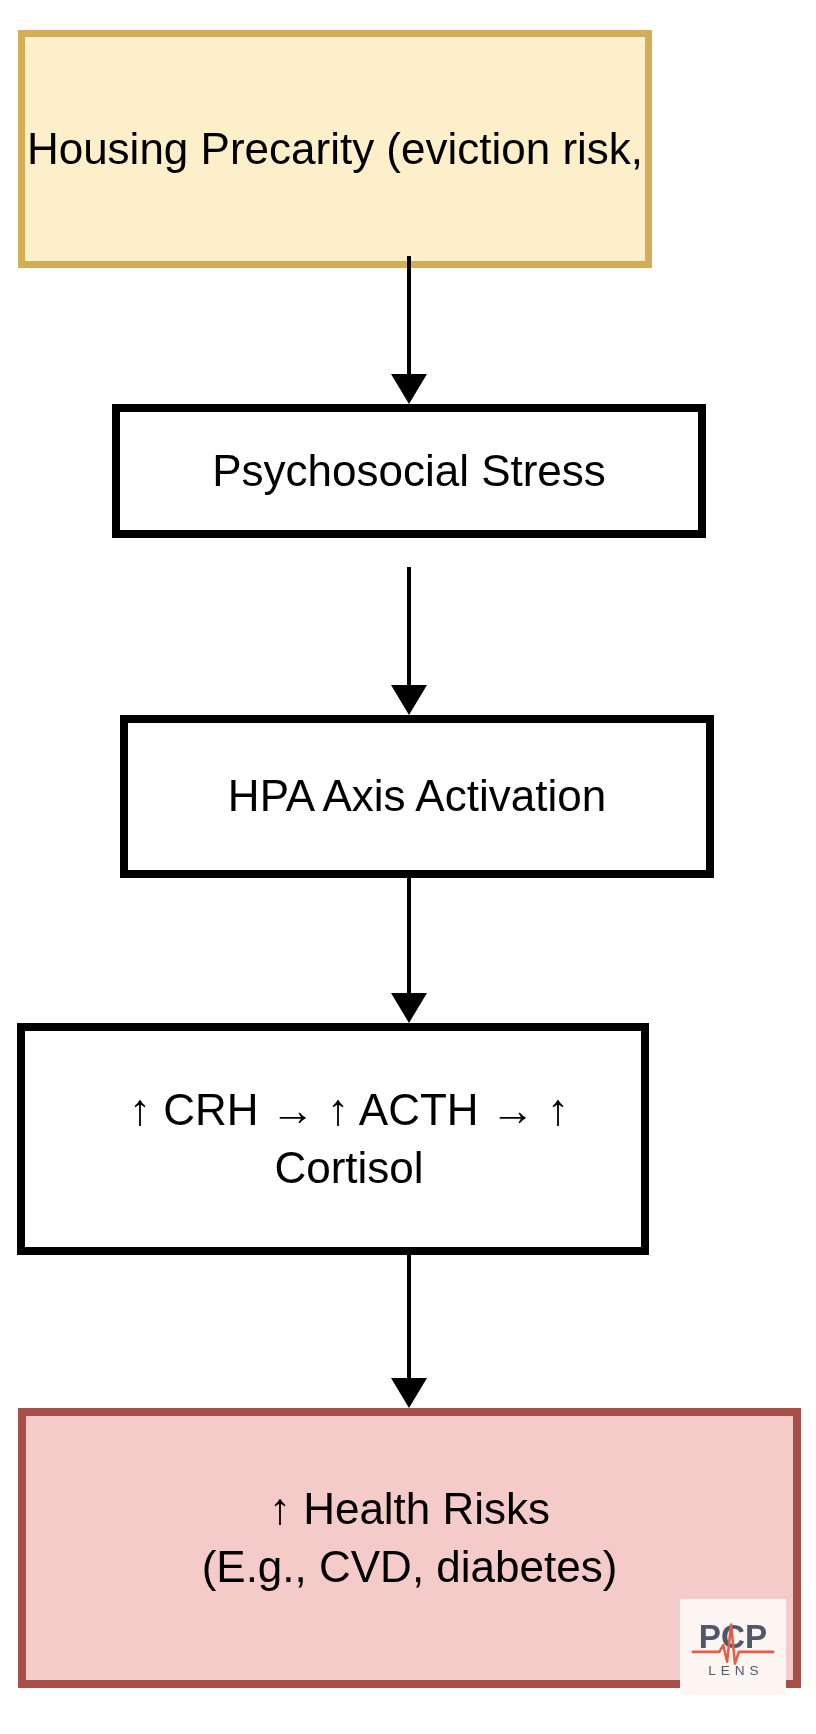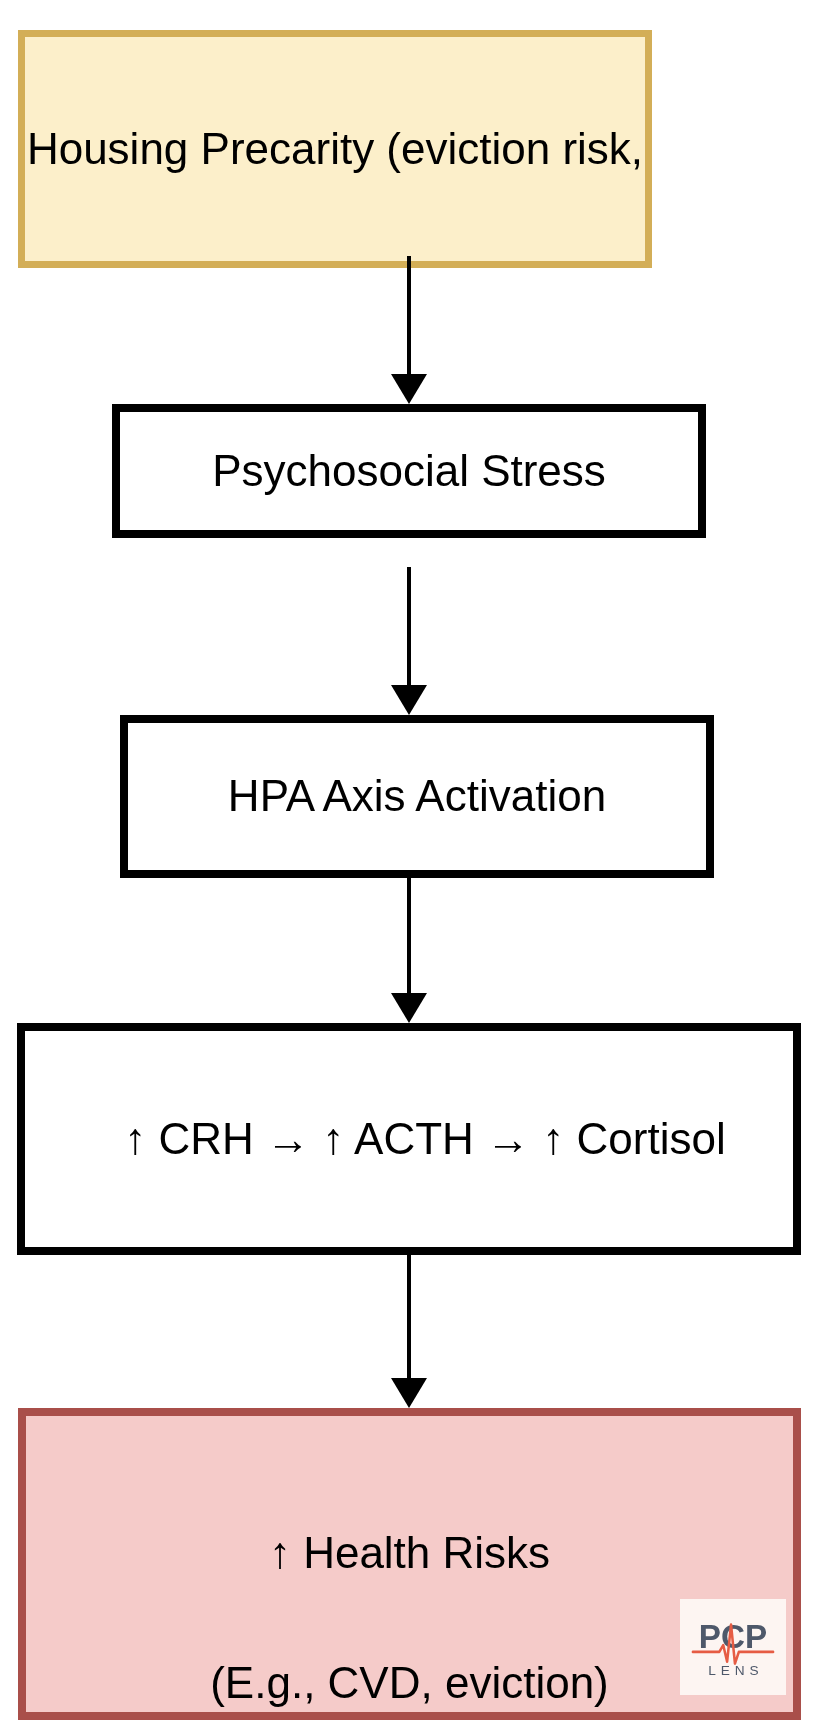--- a/index.html
+++ b/index.html
@@ -30,27 +30,27 @@
     border: 8px solid var(--node-border-default, #000000);
   }
   .node-housing {
     left: 18px; top: 18px; width: 634px; height: 238px;
     background: var(--housing-fill);
     border: 7px solid var(--housing-border);
     margin-top: 12px;
   }
   .node-stress { left: 112px; top: 404px; width: 594px; height: 134px; }
   .node-hpa    { left: 112px; top: 715px; width: 594px; height: 163px; margin-left: 8px; }
-  .node-cascade{ left: 17px;  top: 1023px; width: 784px; height: 232px; padding-left: 32px; }
+  .node-cascade{ left: 17px;  top: 1023px; width: 632px; height: 232px; padding-left: 32px; }
   .node-risk   {
-    left: 18px; top: 1408px; width: 783px; height: 312px;
+    left: 18px; top: 1408px; width: 783px; height: 280px;
     background: var(--risk-fill);
     border: 8px solid var(--risk-border);
-    justify-content: space-between;
-    padding-top: 108px;
+    justify-content: flex-start;
+    padding-top: 64px;
   }
   .arrow {
     position: absolute;
     left: 409px;
     transform: translateX(-50%);
     display: flex;
     flex-direction: column;
     align-items: center;
   }
   .arrow .stem {
@@ -116,21 +116,21 @@
     <div>↑ CRH → ↑ ACTH → ↑ Cortisol</div>
   </section>
 
   <div class="arrow arrow-4">
     <div class="stem"></div>
     <div class="head"></div>
   </div>
 
   <section class="node node-risk">
     <div>↑ Health Risks</div>
-    <div>(E.g., CVD, eviction)</div>
+    <div>(E.g., CVD, diabetes)</div>
   </section>
 
   <div class="watermark">
     <svg width="98" height="88" viewBox="0 0 100 90">
       <text x="50" y="46" text-anchor="middle" font-family="Liberation Sans, DejaVu Sans, sans-serif" font-size="34" font-weight="bold" fill="#4e586a">PCP</text>
       <polyline points="9,50 36,50 40,43 44,60 48,22 52,62 56,50 91,50" fill="none" stroke="#e65c44" stroke-width="2.6" stroke-linejoin="round" stroke-linecap="round"></polyline>
       <text x="53" y="74" text-anchor="middle" font-family="Liberation Sans, DejaVu Sans, sans-serif" font-size="14" letter-spacing="5" fill="#4e586a">LENS</text>
     </svg>
   </div>
 

